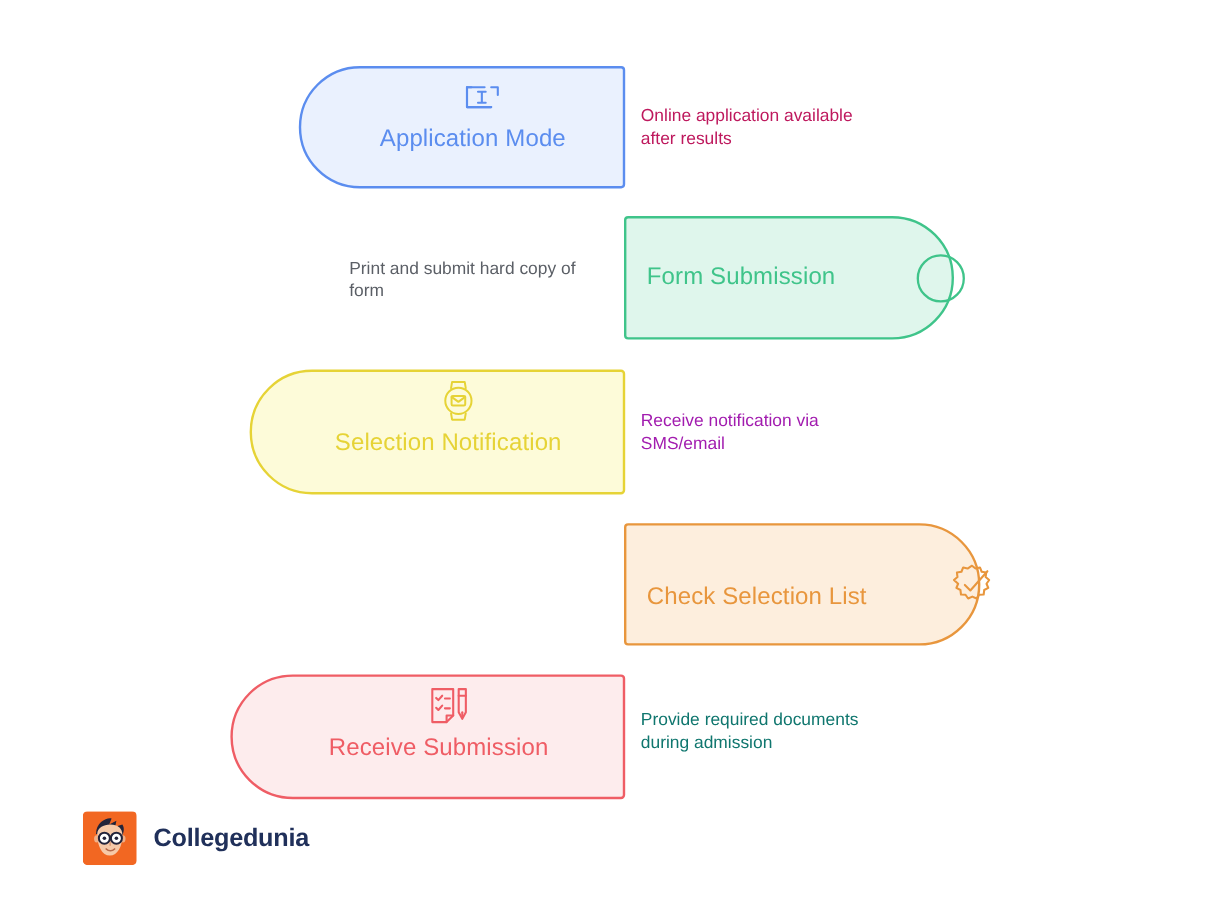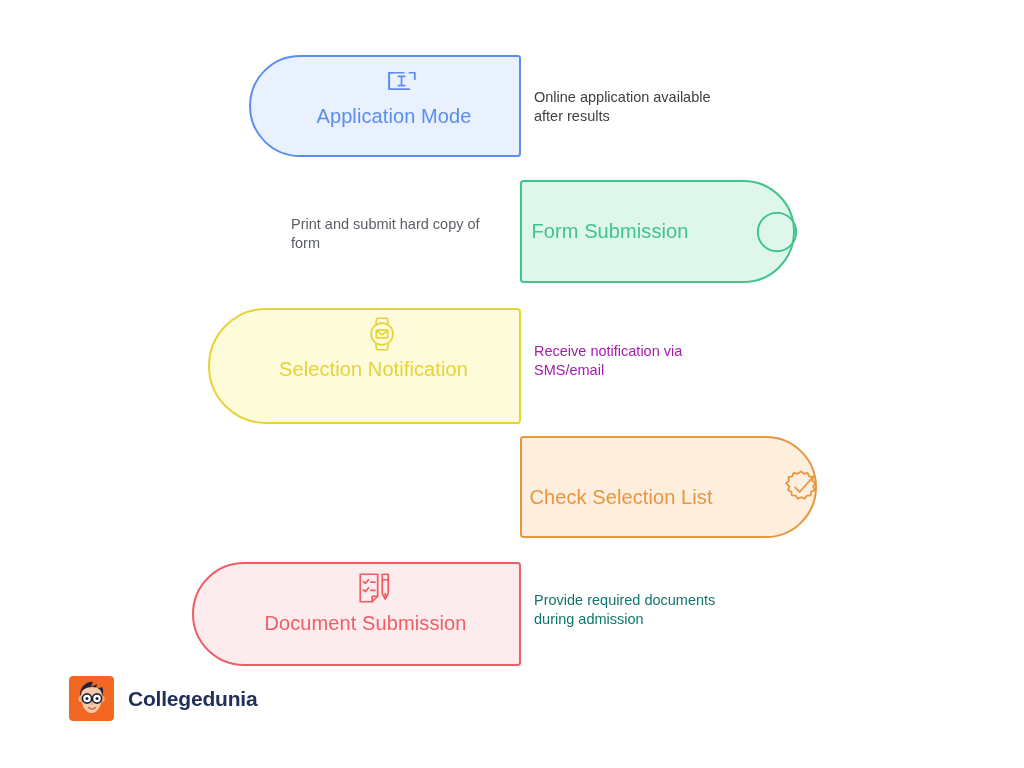--- a/index.html
+++ b/index.html
@@ -33,21 +33,21 @@
 
   
   .pill.cap-left {
     border-radius: 60px 4px 4px 60px;
     justify-content: flex-start;
     flex-direction: column;
   }
   
   .pill.cap-right {
     border-radius: 4px 60px 60px 4px;
-    justify-content: center;
+    justify-content: flex-start;
     gap: 44px;
   }
 
   .pill-icon {
     flex: 0 0 auto;
     display: flex;
     align-items: center;
     justify-content: center;
     width: 48px;
     height: 48px;
@@ -106,33 +106,33 @@
         <svg viewBox="0 0 48 48" width="44" height="44">
           <path d="M14 15 L10 15 L10 33 L10 33 L10 33 L32 33 L32 33" stroke="#5b8def" fill="none" stroke-width="1.9" stroke-linecap="round" stroke-linejoin="round"></path>
           <path d="M10 15 L10 33 L32 33" stroke="#5b8def" fill="none" stroke-width="1.9" stroke-linecap="round" stroke-linejoin="round"></path>
           <path d="M10 15 L26 15" stroke="#5b8def" fill="none" stroke-width="1.9" stroke-linecap="round" stroke-linejoin="round"></path>
           <path d="M32 15 L38 15 L38 22" stroke="#5b8def" fill="none" stroke-width="1.9" stroke-linecap="round" stroke-linejoin="round"></path>
           <path d="M20 19 L27 19 M20 29 L27 29 M23.5 19 L23.5 29" stroke="#5b8def" fill="none" stroke-width="1.9" stroke-linecap="round" stroke-linejoin="round"></path>
         </svg>
       </span>
       <span class="pill-label" style="color: rgb(91, 141, 239); margin-left: 18px;">Application Mode</span>
     </div>
-    <div class="desc right-side" style="left: 534px; top: 88px; color: #404040;">Online application available
+    <div class="desc right-side" style="left: 534px; top: 88px; color: #be185d;">Online application available
 after results</div>
     <div class="pill cap-right" style="position: absolute; left: 520px; top: 180px; width: 275px; height: 103px; background: rgb(223, 246, 236); border-color: rgb(63, 196, 138);">
       <span class="pill-label" style="color: rgb(63, 196, 138); margin-left: 17px;">Form Submission</span>
       <span class="pill-icon" style="margin-left: 20px;">
         <svg viewBox="0 0 48 48" width="46" height="46">
           <circle cx="24" cy="24" r="20" stroke="#3fc48a" fill="none" stroke-width="2"></circle>
         </svg>
       </span>
     </div>
     <div class="desc left-side" style="left: 291px; top: 215px; color: rgb(91, 95, 102);">Print and submit hard copy of
 form</div>
-    <div class="pill cap-left" style="position: absolute; left: 208px; top: 308px; width: 313px; height: 116px; background: rgb(253, 251, 217); border-color: rgb(230, 211, 54);">
+    <div class="pill cap-left" style="position: absolute; left: 208px; top: 308px; width: 313px; height: 104px; background: rgb(253, 251, 217); border-color: rgb(230, 211, 54);">
       <span class="pill-icon" style="margin-left: 34px;">
         <svg viewBox="0 0 48 48" width="42" height="42">
           <path d="M17 12 L18 6 L30 6 L31 12" stroke="#e6d336" fill="none" stroke-width="1.9" stroke-linecap="round" stroke-linejoin="round"></path>
           <path d="M17 36 L18 42 L30 42 L31 36" stroke="#e6d336" fill="none" stroke-width="1.9" stroke-linecap="round" stroke-linejoin="round"></path>
           <circle cx="24" cy="24" r="12.5" stroke="#e6d336" fill="none" stroke-width="1.9" stroke-linecap="round" stroke-linejoin="round"></circle>
           <rect x="17.5" y="19.5" width="13" height="9" rx="1.2" stroke="#e6d336" fill="none" stroke-width="1.9" stroke-linecap="round" stroke-linejoin="round"></rect>
           <path d="M17.5 20.3 L24 25 L30.5 20.3" stroke="#e6d336" fill="none" stroke-width="1.9" stroke-linecap="round" stroke-linejoin="round"></path>
         </svg>
       </span>
       <span class="pill-label" style="color: rgb(230, 211, 54); margin-left: 18px;">Selection Notification</span>
@@ -154,21 +154,21 @@
           <path d="M9 9 L28 9 L28 33 L22 39 L9 39 Z" stroke="#ef5d65" fill="none" stroke-width="1.9" stroke-linecap="round" stroke-linejoin="round"></path>
           <path d="M28 33 L22 33 L22 39" stroke="#ef5d65" fill="none" stroke-width="1.9" stroke-linecap="round" stroke-linejoin="round"></path>
           <path d="M12.5 17 L14.5 19 L18 15" stroke="#ef5d65" fill="none" stroke-width="1.9" stroke-linecap="round" stroke-linejoin="round"></path>
           <path d="M12.5 26 L14.5 28 L18 24" stroke="#ef5d65" fill="none" stroke-width="1.9" stroke-linecap="round" stroke-linejoin="round"></path>
           <path d="M20.5 17.5 L25 17.5 M20.5 26.5 L25 26.5" stroke="#ef5d65" fill="none" stroke-width="1.9" stroke-linecap="round" stroke-linejoin="round"></path>
           <path d="M33 9 L39.5 9 L39.5 30 L36.25 36 L33 30 Z" stroke="#ef5d65" fill="none" stroke-width="1.9" stroke-linecap="round" stroke-linejoin="round"></path>
           <path d="M33 15 L39.5 15" stroke="#ef5d65" fill="none" stroke-width="1.9" stroke-linecap="round" stroke-linejoin="round"></path>
           <path d="M36.25 30 L36.25 34" stroke="#ef5d65" fill="none" stroke-width="1.9" stroke-linecap="round" stroke-linejoin="round"></path>
         </svg>
       </span>
-      <span class="pill-label" style="color: rgb(239, 93, 101); margin-left: 18px;">Document Submission</span>
+      <span class="pill-label" style="color: rgb(239, 93, 101); margin-left: 18px;">Receive Submission</span>
     </div>
     <div class="desc right-side" style="left: 534px; top: 591px; color: #0f766e;">Provide required documents
 during admission</div>
     <div id="logo">
     <div id="logo-mark">
       <svg viewBox="0 0 45 45" width="45" height="45" aria-hidden="true">
         <rect x="0" y="0" width="45" height="45" rx="3" fill="#f26722"></rect>
 
         <path d="M11 19 C11 9 20 5 24 6 L22 11 L28 8 L27 13 L33 11 C35 14 34 18 33 20 Z" fill="#23243a"></path>
 

